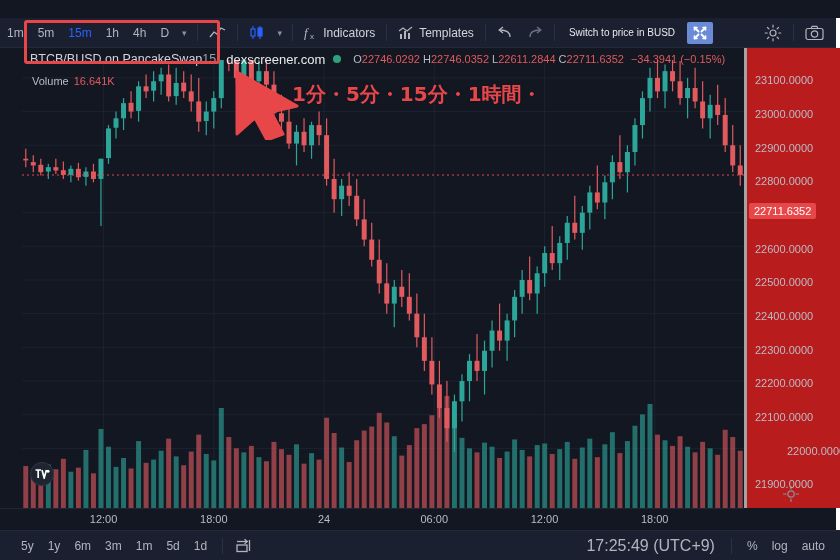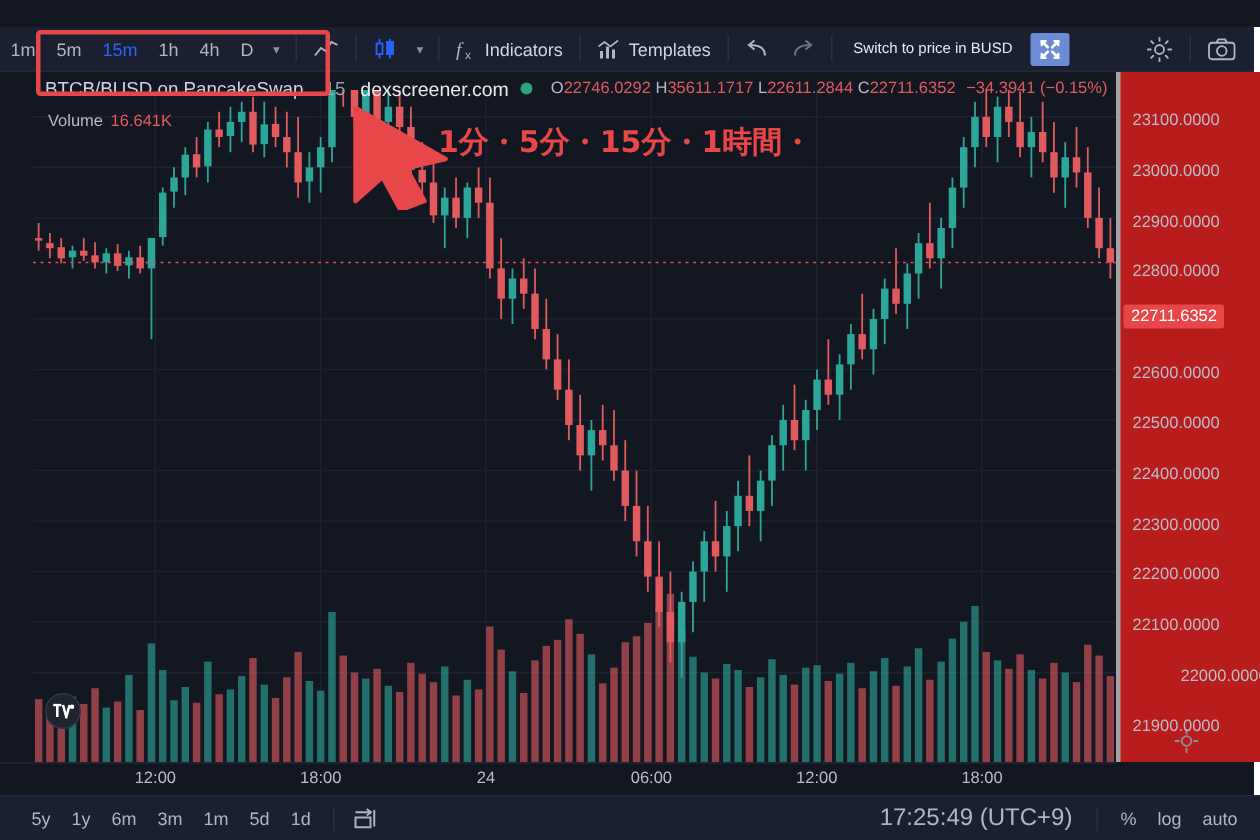--- a/index.html
+++ b/index.html
@@ -54,21 +54,21 @@
     border: 3px solid #e8474a; border-radius: 3px;
     pointer-events: none; z-index: 40;
   }
 
   
   .sym-row {
     position: absolute; left: 30px; top: 50px; height: 18px;
     display: flex; align-items: center; z-index: 20;
   }
   .sym-name { font-size: 12.5px; color: #d1d4dc; white-space: nowrap; }
-  .sym-int { font-size: 12.5px; color: #9aa0b0; margin-left: 14px; }
+  .sym-int { font-size: 12.5px; color: #9aa0b0; margin-left: 0; }
   .sym-src { font-size: 13px; color: #e8e9ed; margin-left: 10px; white-space: nowrap; }
   .dot-green {
     width: 8px; height: 8px; border-radius: 50%;
     background: #2ea27a; margin-left: 8px;
   }
   .ohlc { font-size: 11px; margin-left: 12px; white-space: nowrap; color: #e05a5e; }
   .ohlc .k { color: #b9bcc6; }
   .ohlc .v { color: #e05a5e; }
   .ohlc .chg { color: #e05a5e; margin-left: 4px; }
 
@@ -261,21 +261,21 @@
     </div>
   </div>
 
   <div class="sym-row">
     <span class="sym-name">BTCB/BUSD on PancakeSwap</span>
     <span class="sym-int">15</span>
     <span class="sym-src">dexscreener.com</span>
     <span class="dot-green"></span>
     <span class="ohlc">
       <span class="k">O</span><span class="v">22746.0292</span>
-      <span class="k">H</span><span class="v">35611.1717</span>
+      <span class="k">H</span><span class="v">22746.0352</span>
       <span class="k">L</span><span class="v">22611.2844</span>
       <span class="k">C</span><span class="v">22711.6352</span>
       <span class="chg">−34.3941 (−0.15%)</span>
     </span>
   </div>
 
   <div class="vol-row">
     <span class="lbl">Volume</span><span class="val">16.641K</span>
   </div>
 

